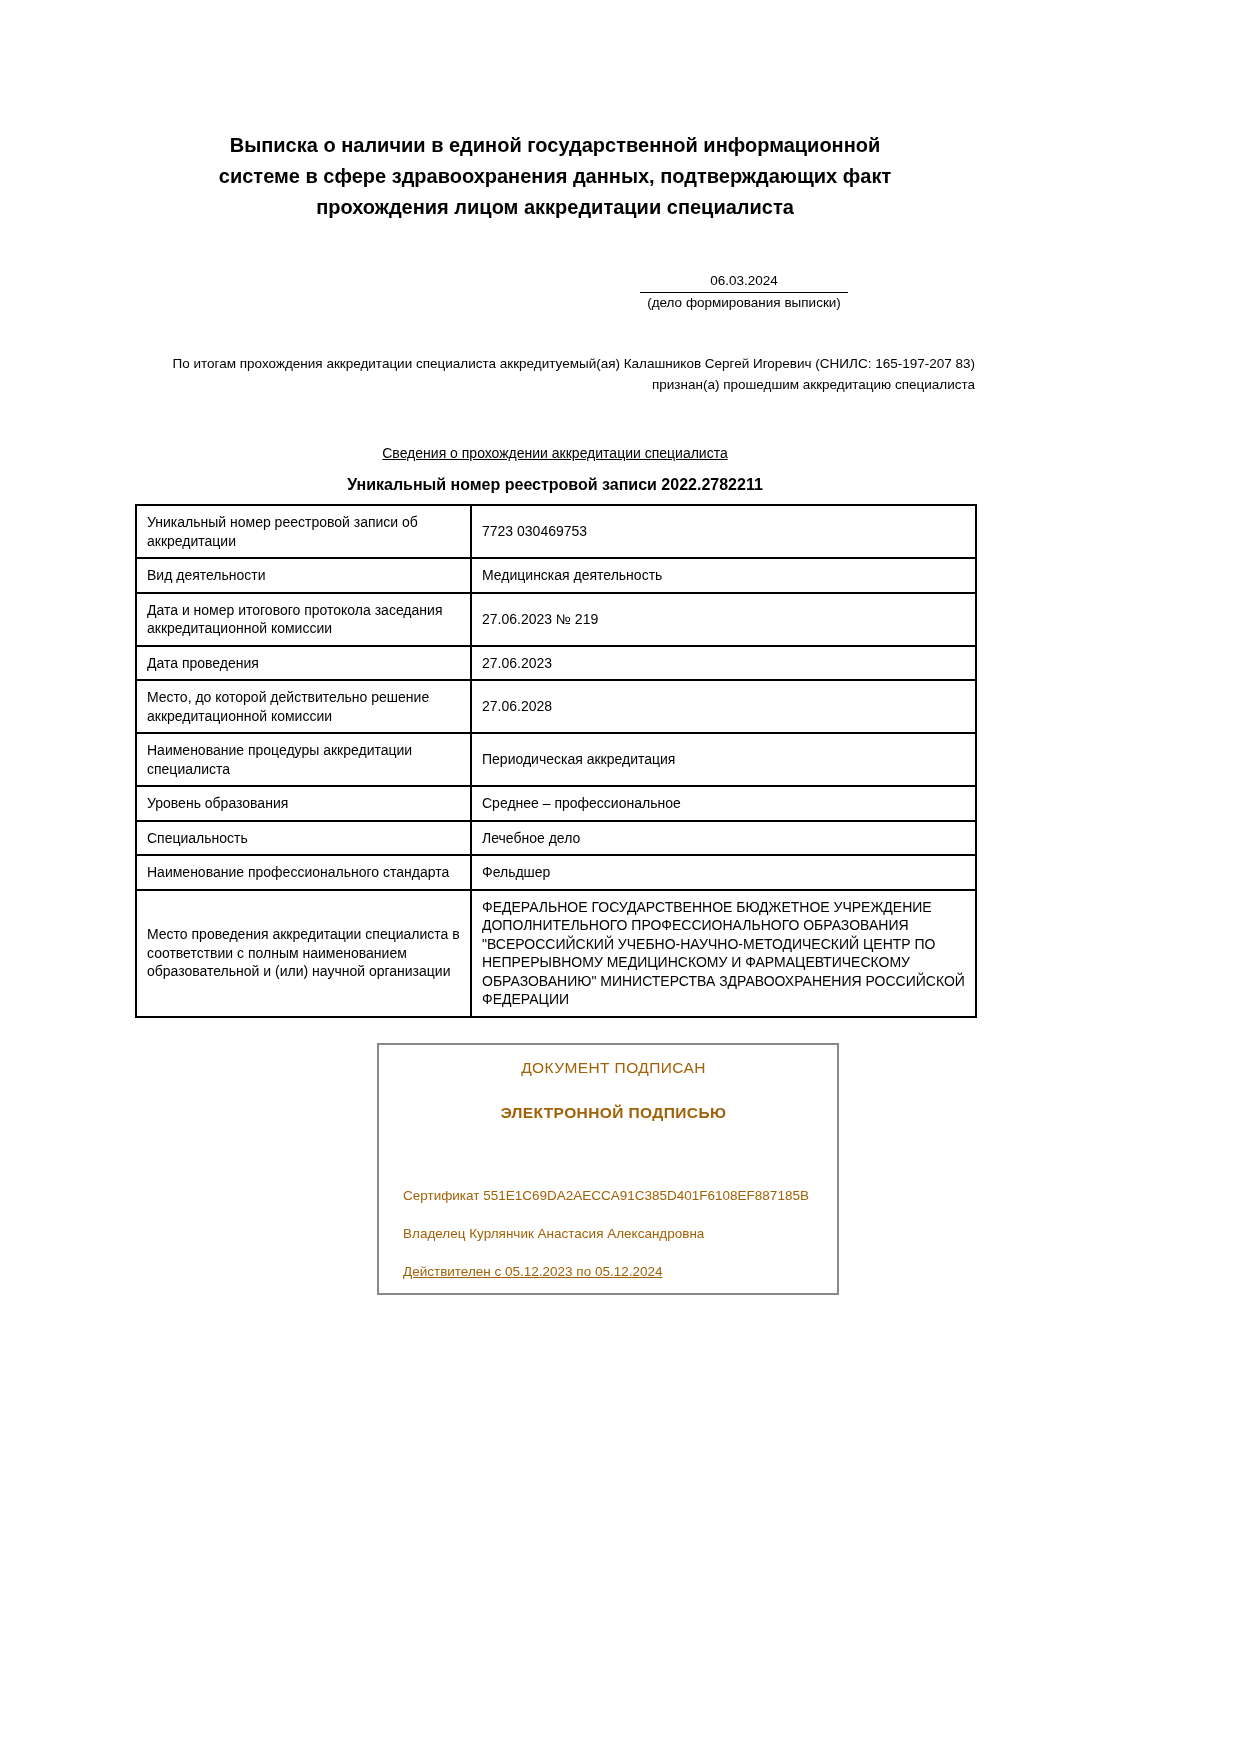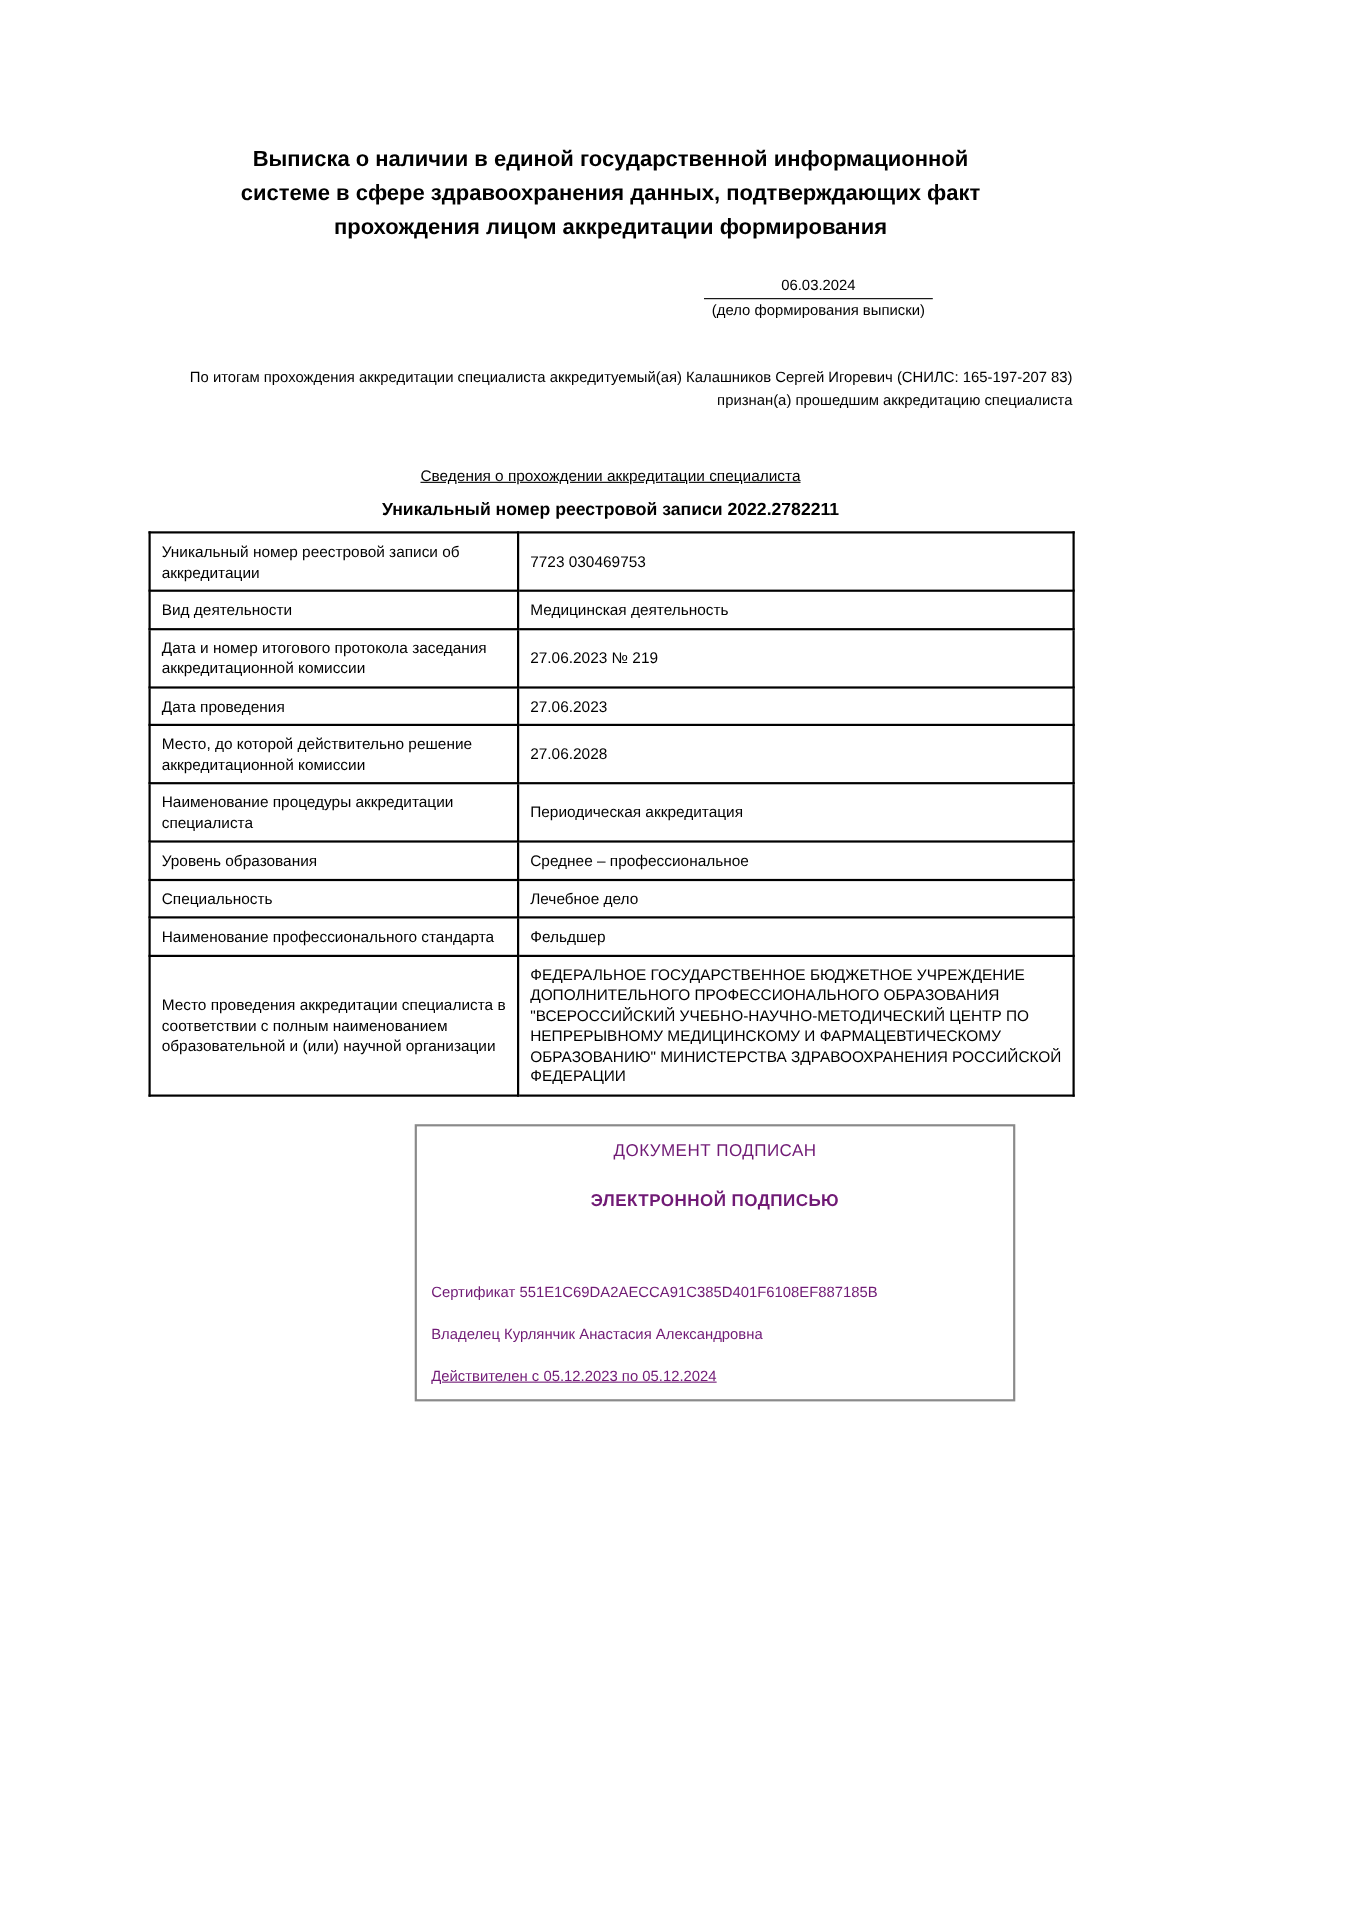--- a/index.html
+++ b/index.html
@@ -21,21 +21,21 @@
   .doc-title {
     margin-top: 130px;
     text-align: center;
     font-size: 20px;
     font-weight: bold;
     line-height: 31px;
   }
   .doc-title span { display: block; }
 
   .date-block {
-    margin-top: 29px;
+    margin-top: 50px;
     margin-left: 505px;
     width: 208px;
     text-align: center;
     font-size: 13.5px;
     line-height: 16px;
   }
   .date-value {
     display: block;
     padding-bottom: 3px;
     border-bottom: 1.5px solid #000000;
@@ -81,45 +81,45 @@
     line-height: 18.5px;
     vertical-align: middle;
     word-wrap: break-word;
   }
   .acc-table col.c-label { width: 335px; }
   .acc-table col.c-value { width: 505px; }
 
   .stamp {
     margin-top: 25px;
     margin-left: 242px;
-    width: 546px;
+    width: 462px;
     border: 2px solid #8a8a8a;
-    color: #701a75;
-    padding: 14px 13px 10px 13px;
+    color: #a16207;
+    padding: 14px 13px 10px 24px;
   }
   .stamp-h {
     text-align: center;
     font-size: 15.5px;
     letter-spacing: 0.4px;
   }
   .stamp-h2 { margin-top: 27px; font-weight: bold; }
   .stamp-info { margin-top: 66px; font-size: 13.5px; }
   .stamp-info .stamp-line { margin-bottom: 23px; }
   .stamp-info .stamp-line:last-child { margin-bottom: 4px; text-decoration: underline; }
 </style>
 </head>
 <body>
 
 <div class="page">
   <div class="content">
 
     <h1 class="doc-title">
       <span>Выписка о наличии в единой государственной информационной</span>
       <span>системе в сфере здравоохранения данных, подтверждающих факт</span>
-      <span>прохождения лицом аккредитации формирования</span>
+      <span>прохождения лицом аккредитации специалиста</span>
     </h1>
 
     <div class="date-block">
       <span class="date-value">06.03.2024</span>
       <span class="date-caption">(дело формирования выписки)</span>
     </div>
 
     <p class="intro">По итогам прохождения аккредитации специалиста аккредитуемый(ая) Калашников Сергей Игоревич (СНИЛС: 165-197-207 83) признан(а) прошедшим аккредитацию специалиста</p>
 
     <h2 class="section-heading">Сведения о прохождении аккредитации специалиста</h2>

